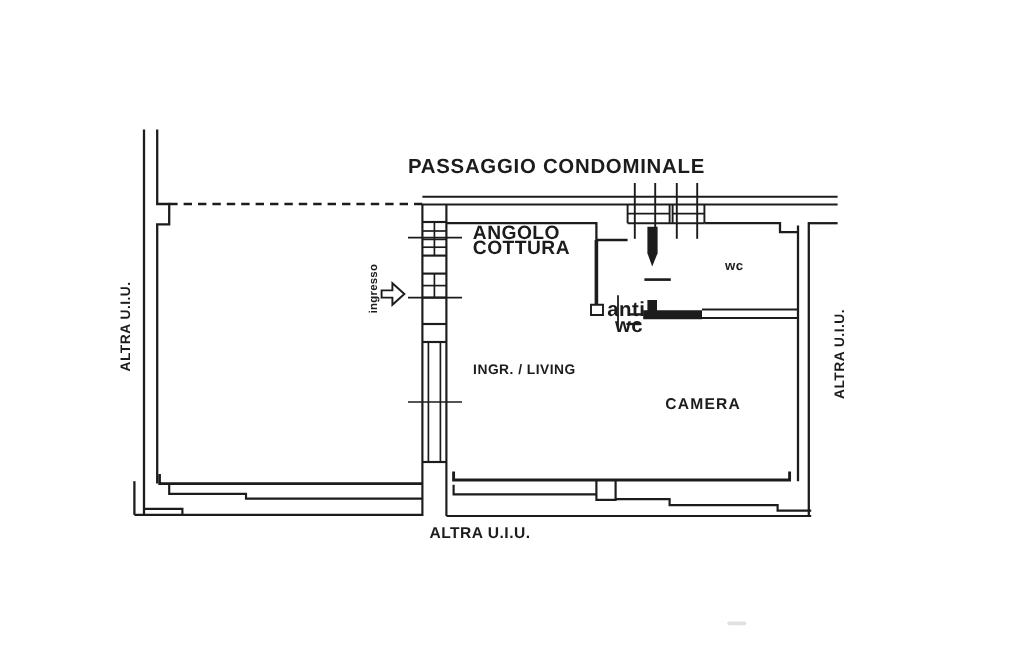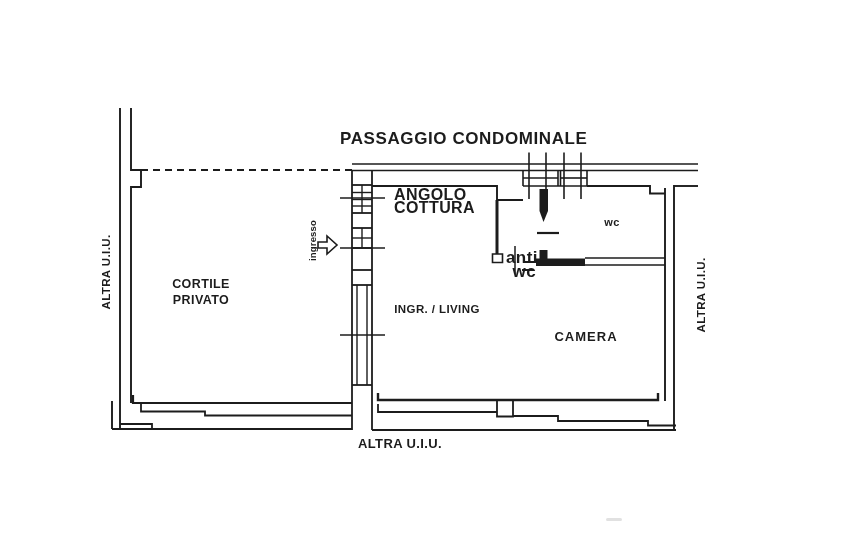--- a/index.html
+++ b/index.html
@@ -140,24 +140,20 @@
   </svg>
 
   <div class="lbl" id="lbl-passaggio">PASSAGGIO CONDOMINALE</div>
 
   <div class="lbl rot" id="lbl-altra-left">ALTRA U.I.U.</div>
 
   <div class="lbl rot" id="lbl-altra-right">ALTRA U.I.U.</div>
 
   <div class="lbl" id="lbl-altra-bottom">ALTRA U.I.U.</div>
 
-  <div class="lbl" id="lbl-cortile">
-    <div>CORTILE</div>
-    <div>PRIVATO</div>
-  </div>
 
   <div class="lbl rot" id="lbl-ingresso">ingresso</div>
 
   <div class="lbl small" id="lbl-angolo">
     <div>ANGOLO</div>
     <div>COTTURA</div>
   </div>
 
   <div class="lbl" id="lbl-ingr-living">INGR. / LIVING</div>
 

